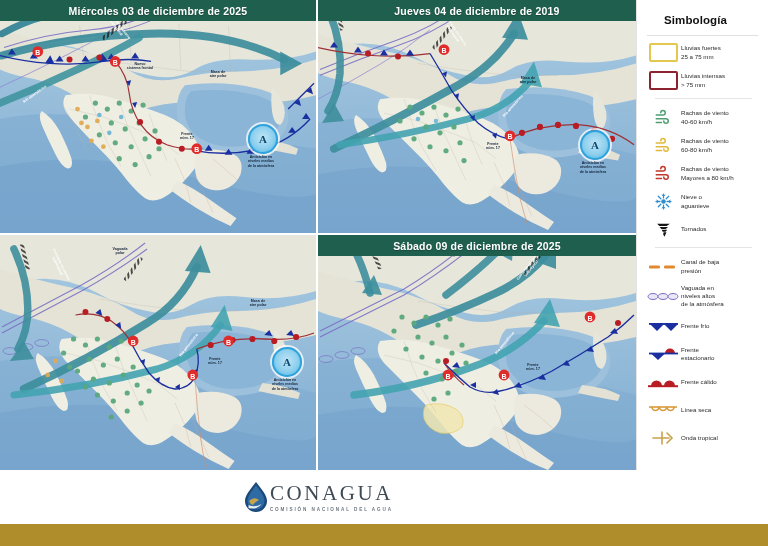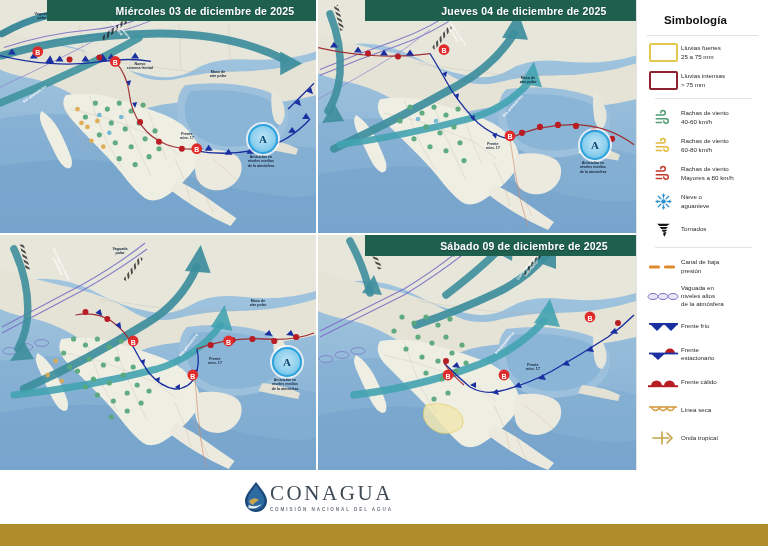--- a/index.html
+++ b/index.html
@@ -18,21 +18,20 @@
   .panel{position:relative;overflow:hidden;background:#cfe0ef;border-right:2px solid #fff;border-bottom:2px solid #fff;}
   .panel:nth-child(2n){border-right:none;}
   .panel:nth-child(n+3){border-bottom:none;}
 
   .panel-title{
     position:absolute;left:0;top:0;width:100%;height:21px;z-index:40;
     background:#1f5f4e;color:#fff;
     font-size:10.5px;font-weight:bold;letter-spacing:.2px;
     display:flex;align-items:center;justify-content:center;
     text-shadow:0 1px 1px rgba(0,0,0,.25);
-    margin-left:47px;
   }
 
   
   .map{position:absolute;inset:0;}
   .map svg{display:block;width:100%;height:100%;}
 
   
   .ann{position:absolute;z-index:30;color:#16243a;font-size:3.6px;font-weight:bold;
        line-height:1.25;text-align:center;letter-spacing:.05px;}
   .ann.rot{transform-origin:center center;}
@@ -266,21 +265,21 @@
       <div class="ann" style="left:198px;top:70px;width:40px">Masa de<br>aire polar</div>
       <div class="ann" style="left:168px;top:132px;width:38px">Frente<br>núm. 17</div>
       <div class="ann rot" style="left:8px;top:92px;width:54px;transform:rotate(-35deg);color:#fff">Río atmosférico</div>
       <div class="anti" style="left:248px;top:124px">
         <div class="disc">A</div>
         <div class="cap">Anticiclón en<br>niveles medios<br>de la atmósfera</div>
       </div>
     </div>
 
     <div class="panel">
-      <div class="panel-title">Jueves 04 de diciembre de 2025</div>
+      <div class="panel-title">Jueves 04 de diciembre de 2019</div>
       <div class="map">
         <svg viewBox="0 0 318 235" preserveAspectRatio="none">
           <rect width="318" height="235" fill="url(#sea)"></rect>
           <path d="M0 124 Q70 112 140 130 T286 148 L318 156 L318 235 L0 235 Z" fill="#7ba9cf" opacity=".5"></path>
           <path d="M0 176 Q100 156 200 184 T318 200 L318 235 L0 235 Z" fill="#6f9ec7" opacity=".42"></path>
           <path d="M-5 -5 L318 -5 L318 56 Q286 66 246 62 Q212 58 192 70 Q172 82 148 76 Q118 70 98 58 Q68 42 38 44 Q12 46 -5 38 Z" fill="#e7e6da"></path>
           <path d="M0 34 Q40 46 78 54 Q110 62 132 76 Q150 88 176 84 Q206 76 238 76 Q280 76 318 64 L318 100 Q270 112 220 108 Q170 104 140 116 Q112 128 92 112 Q60 88 26 82 Q8 78 0 74 Z" fill="#e5e3d6"></path>
           <path d="M188 90 Q232 84 270 96 Q294 104 292 126 Q288 148 258 156 Q224 164 200 150 Q180 138 180 116 Q180 98 188 90 Z" fill="#9dc1dc"></path>
           <path d="M194 96 Q234 92 266 102 Q286 110 284 126 Q280 144 254 150 Q224 156 204 144 Q188 134 188 116 Q188 102 194 96 Z" fill="#8ab5d6"></path>
           <path d="M62 100 Q90 96 116 104 Q146 112 166 120 Q186 128 196 144 Q206 160 196 174 Q184 190 168 200 Q154 210 144 204 Q136 198 126 186 Q114 170 98 154 Q80 136 66 122 Q56 110 62 100 Z" fill="#efeee3"></path>

